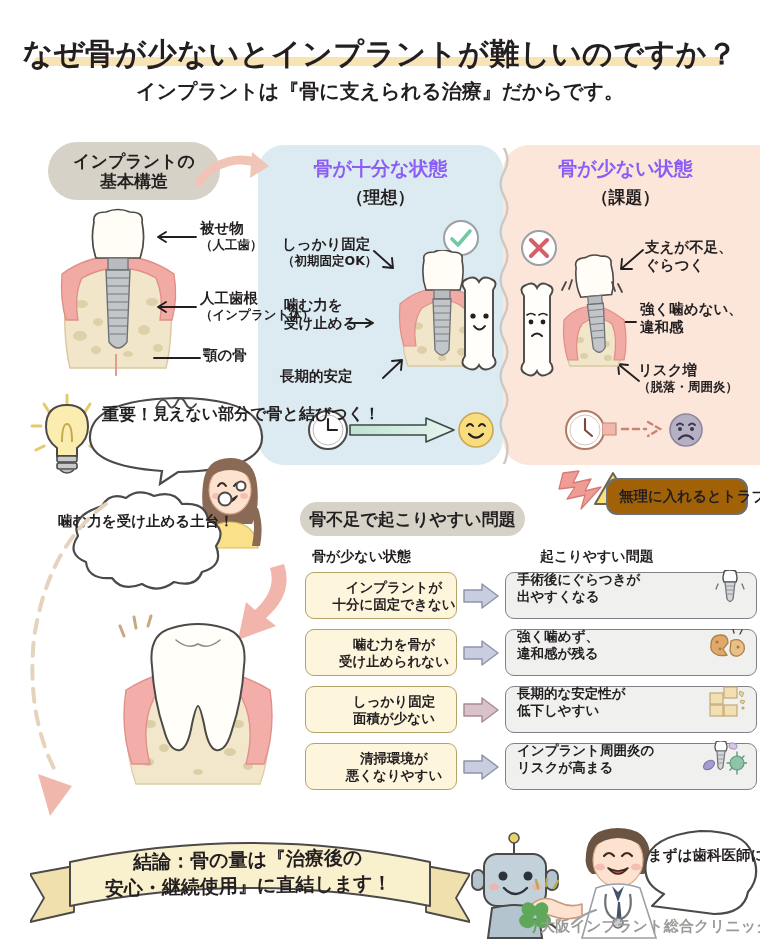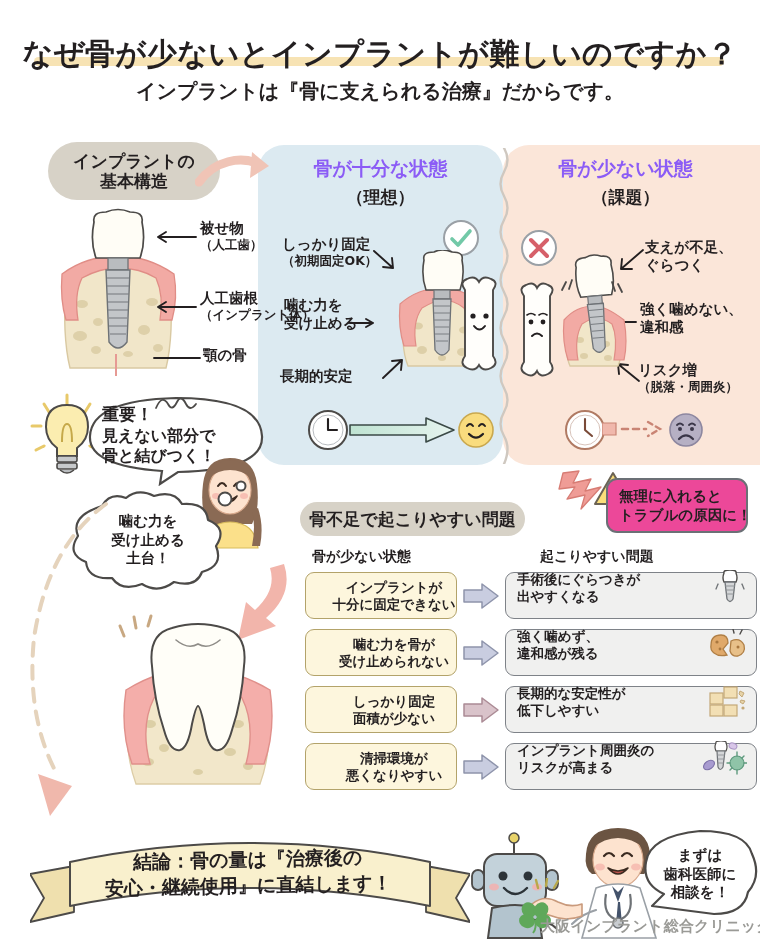--- a/index.html
+++ b/index.html
@@ -61,21 +61,21 @@
     display:flex; flex-direction:column; align-items:center; justify-content:center;
     line-height:1.18;
   }
   #struct-badge span { font-size:17px; font-weight:700; color:#231f20; white-space:nowrap; }
 
   .lbl { font-size:14.5px; font-weight:700; color:#231f20; line-height:1.25; white-space:nowrap; }
   .lbl .sm { font-size:12.5px; display:block; }
 
   
   .callout-box {
-    background:#ec4899; border:2px solid #6b7076; border-radius:11px;
+    background:#a16207; border:2px solid #6b7076; border-radius:11px;
     padding:7px 11px; line-height:1.3;font-family:Liberation Serif, serif;
   }
 
   
   #problems-badge {
     left:300px; top:502px; width:225px; height:34px;
     background:#d7d2c7; border-radius:17px;
     display:flex; align-items:center; justify-content:center;
   }
   #problems-badge span { font-size:17px; font-weight:700; color:#231f20; }
@@ -111,21 +111,21 @@
   #ribbon-text span {
     display:block; font-size:19px; font-weight:700; color:#231f20; white-space:nowrap;
   }
 
   
   #clinic-name {
     left:540px; top:917px; font-size:15px; font-weight:700;
     color:#9a9a96; white-space:nowrap; letter-spacing:.2px;
   }
 
-  .bubble-txt { display:flex; flex-direction:column; align-items:center; line-height:1.28; }
+  .bubble-txt { display:flex; flex-direction:row; align-items:center; line-height:1.28; }
   .bubble-txt span { font-size:14.5px; font-weight:700; color:#231f20; white-space:nowrap; }
 </style>
 </head>
 <body>
 
 <div id="stage">
 
   
   <div class="abs" id="title-underline"></div>
   <div class="abs" id="title-wrap">

